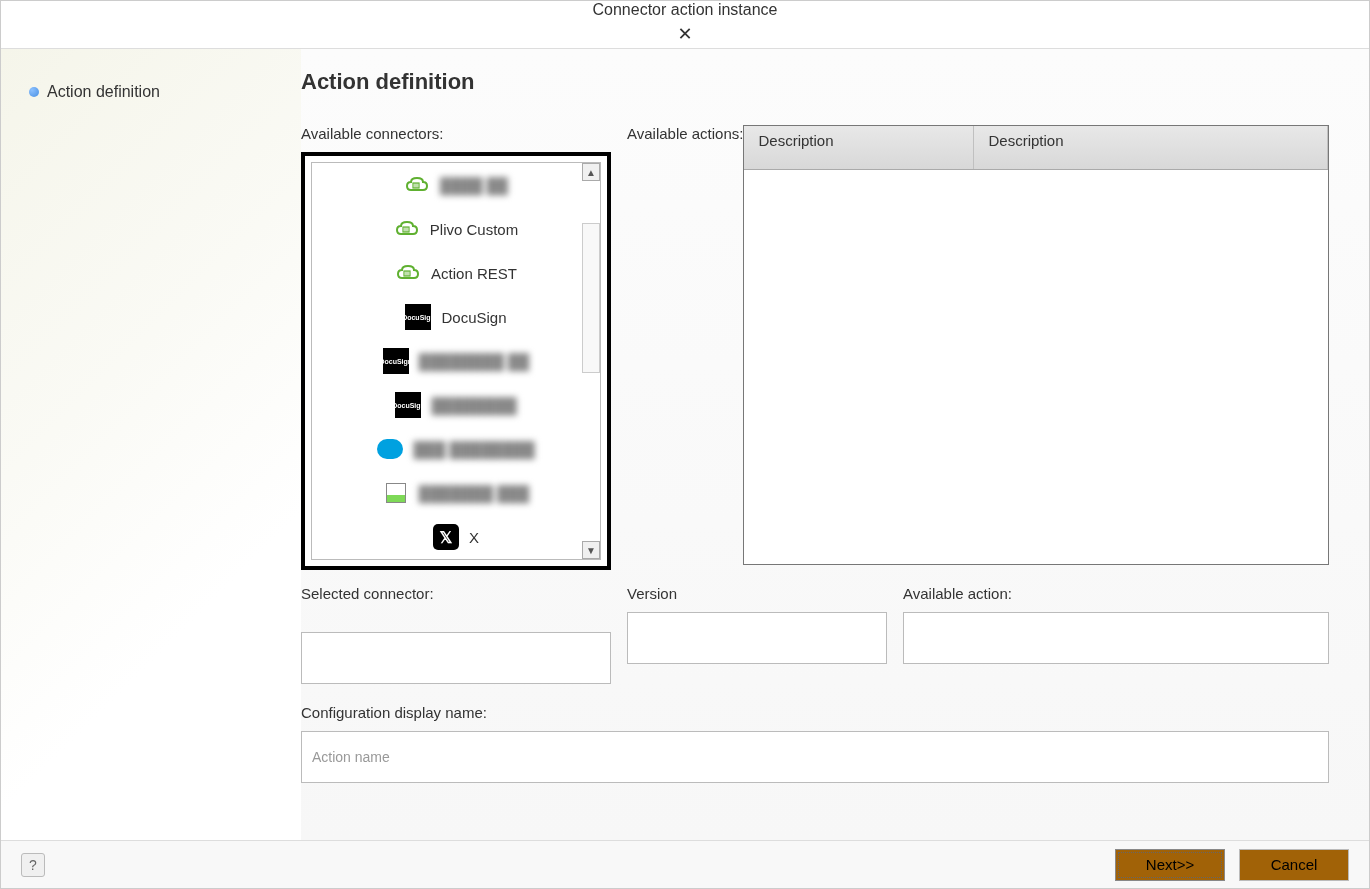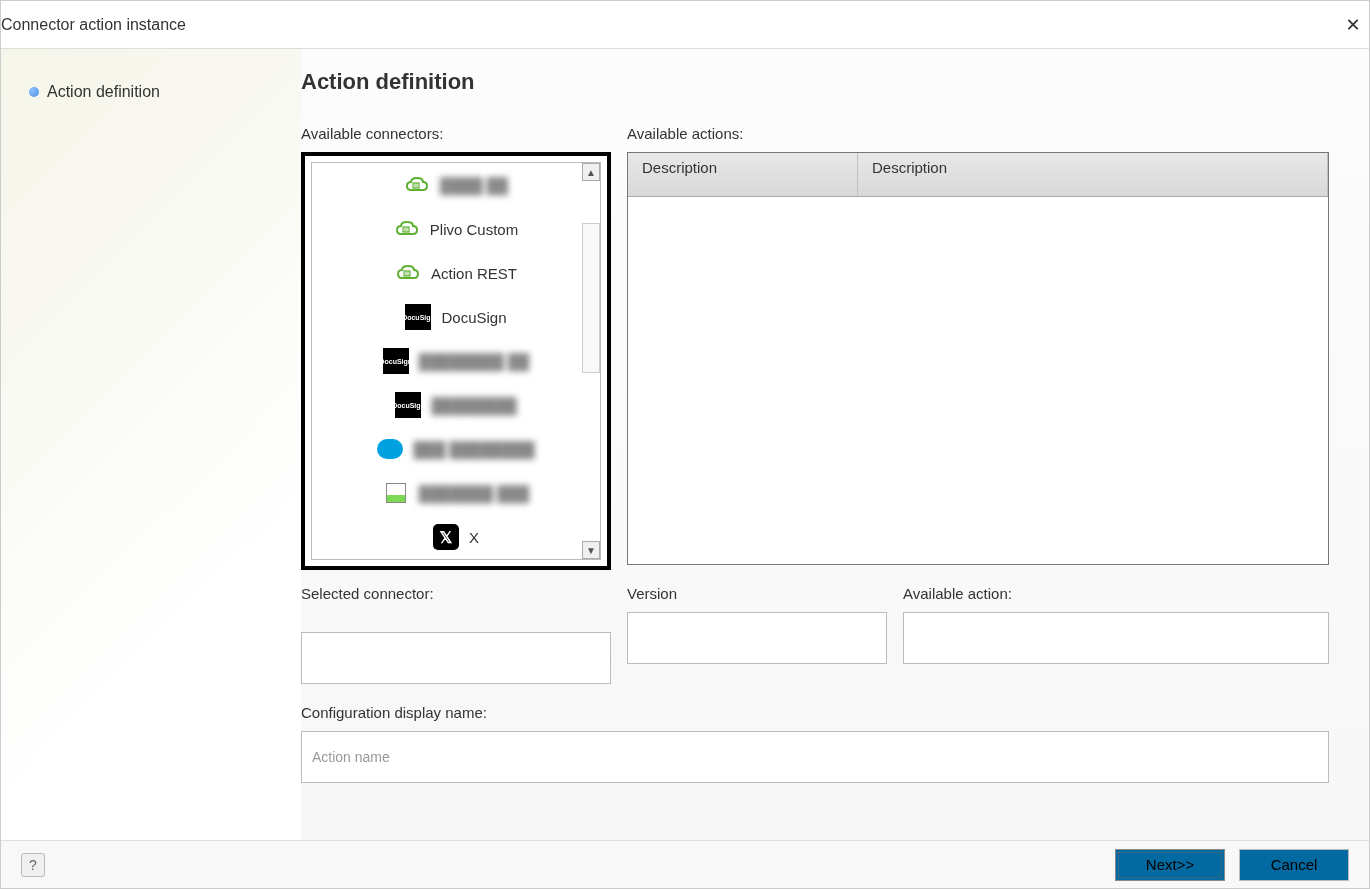--- a/index.html
+++ b/index.html
@@ -24,20 +24,21 @@
       display: flex;
       flex-direction: column;
     }
     .titlebar {
       height: 48px;
       display: flex;
       align-items: center;
       justify-content: space-between;
       padding: 0 0;
       border-bottom: 1px solid #ddd;
+      flex-direction: column;
     }
     .titlebar-text {
       font-size: 16px;
       color: #333;
     }
     .close-btn {
       width: 32px;
       height: 32px;
       display: flex;
       align-items: center;
@@ -103,21 +104,21 @@
       height: 440px;
     }
     .panel-left {
       width: 310px;
       display: flex;
       flex-direction: column;
     }
     .panel-right {
       flex: 1;
       display: flex;
-      flex-direction: column;
+      flex-direction: row;
     }
     .panel-label {
       font-size: 15px;
       margin-bottom: 10px;
       color: #333;
     }
     .listbox-outline {
       border: 4px solid #000;
       flex: 1;
       background: #fff;
@@ -272,21 +273,21 @@
       background: #f0f0f0;
     }
     .footer-buttons {
       display: flex;
       gap: 14px;
     }
     .btn {
       min-width: 110px;
       height: 32px;
       border: 1px solid #bbb;
-      background: #0369a1;
+      background: #a16207;
       font-size: 15px;
       cursor: pointer;
       padding: 0 16px;
       font-family: inherit;
     }
     .btn-primary {
       border: 1px solid #888;
       outline: 1px dotted #666;
       outline-offset: -4px;
     }

